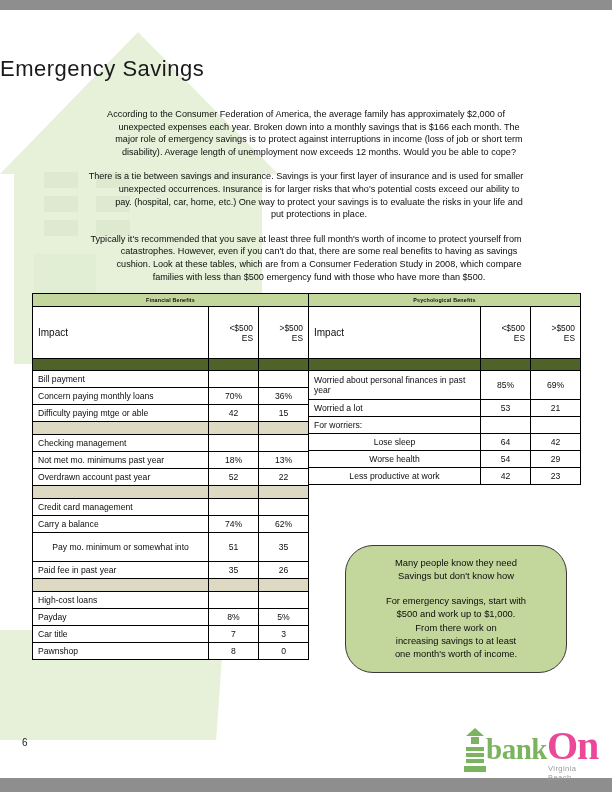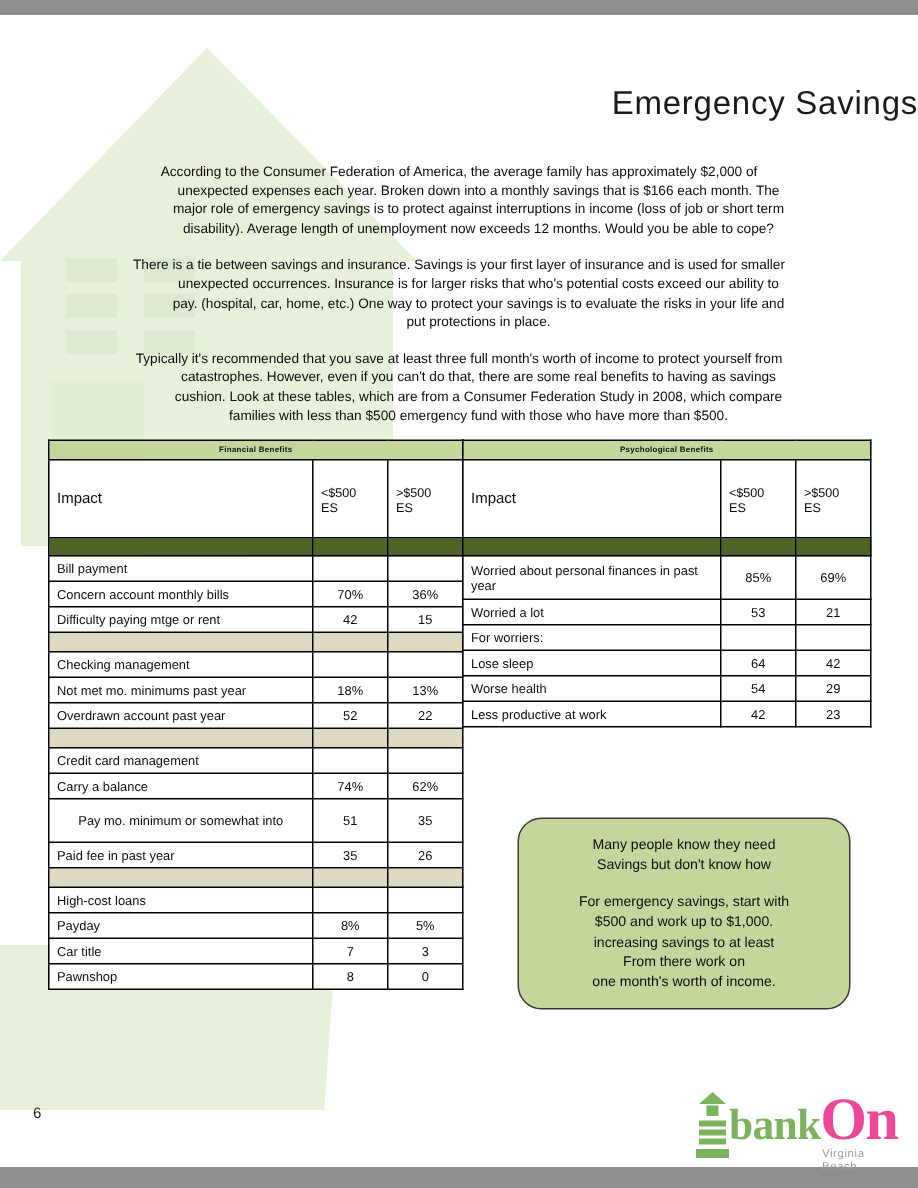--- a/index.html
+++ b/index.html
@@ -47,21 +47,21 @@
     background: #e7f0d8;
     transform: skewX(-4deg);
   }
 
   
   .title {
     position: absolute;
     left: 0;
     top: 56px;
     width: 612px;
-    text-align: right;
+    text-align: left;
     font-size: 22px;
     color: #1a1a1a;
     letter-spacing: 0.5px;
     font-weight: 400;
   }
 
   
   .body-copy {
     position: absolute;
     left: 36px;
@@ -97,21 +97,21 @@
   .tbl .banner {
     background: #c3d69b;
     text-align: center;
     font-size: 5.3px;
     font-weight: bold;
     letter-spacing: 0.2px;
     padding: 3px 2px;
     color: #0d0d0d;
   }
   .tbl .colhead {
-    text-align: left;
+    text-align: right;
     font-size: 8.4px;
     vertical-align: middle;
     height: 28px;
   }
   .tbl .impact {
     vertical-align: bottom;
     font-size: 10px;
     height: 28px;
     padding-bottom: 20px;
   }
@@ -126,36 +126,36 @@
     height: 12px;
     padding: 0;
   }
   .tbl .num {
     text-align: center;
   }
   .tbl .lbl {
     text-align: left;
   }
   .tbl .lbl.center { text-align: center; }
-  .tbl .lbl.right  { text-align: left; }
+  .tbl .lbl.right  { text-align: center; }
   .tbl .tall { height: 22px; }
 
   #table-financial { left: 32px; top: 293px; width: 276px; }
   #table-psych     { left: 308px; top: 293px; width: 272px; }
 
   
   .callout {
     position: absolute;
     left: 345px;
     top: 545px;
     width: 222px;
     height: 128px;
     background: #c3d69b;
     border: 1.4px solid #3a3a3a;
-    border-radius: 16px;
+    border-radius: 28px;
     box-sizing: border-box;
     padding: 10px 12px;
     font-size: 9.4px;
     line-height: 13.4px;
     text-align: center;
     color: #0d0d0d;
   }
   .callout p { margin: 0; }
   .callout .gap { height: 11px; }
 
@@ -288,26 +288,26 @@
           <td class="dark"></td>
           <td class="dark"></td>
           <td class="dark"></td>
         </tr>
         <tr>
           <td class="lbl">Bill payment</td>
           <td class="num"></td>
           <td class="num"></td>
         </tr>
         <tr>
-          <td class="lbl">Concern account monthly bills</td>
+          <td class="lbl">Concern paying monthly loans</td>
           <td class="num">70%</td>
           <td class="num">36%</td>
         </tr>
         <tr>
-          <td class="lbl">Difficulty paying mtge or rent</td>
+          <td class="lbl">Difficulty paying mtge or able</td>
           <td class="num">42</td>
           <td class="num">15</td>
         </tr>
         <tr>
           <td class="beige"></td>
           <td class="beige"></td>
           <td class="beige"></td>
         </tr>
         <tr>
           <td class="lbl">Checking management</td>
@@ -437,22 +437,22 @@
         </tr>
       </tbody>
   </table>
 
   <div class="callout">
     <p>Many people know they need</p>
     <p>Savings  but don't know how</p>
     <div class="gap"></div>
     <p>For emergency savings, start with</p>
     <p>$500 and work up to $1,000.</p>
+    <p>From there work on</p>
     <p>increasing savings to at least</p>
-    <p>From there work on</p>
     <p>one month's worth of income.</p>
   </div>
 
   <div class="page-number">6</div>
 
   <div class="logo">
     <svg class="logo-mark" viewBox="0 0 26 46">
       <polygon points="13,0 22,8 4,8" fill="#7cb35e"></polygon>
       <rect x="9" y="9" width="8" height="7" fill="#7cb35e"></rect>
       <rect x="4" y="19" width="18" height="4" fill="#7cb35e"></rect>

